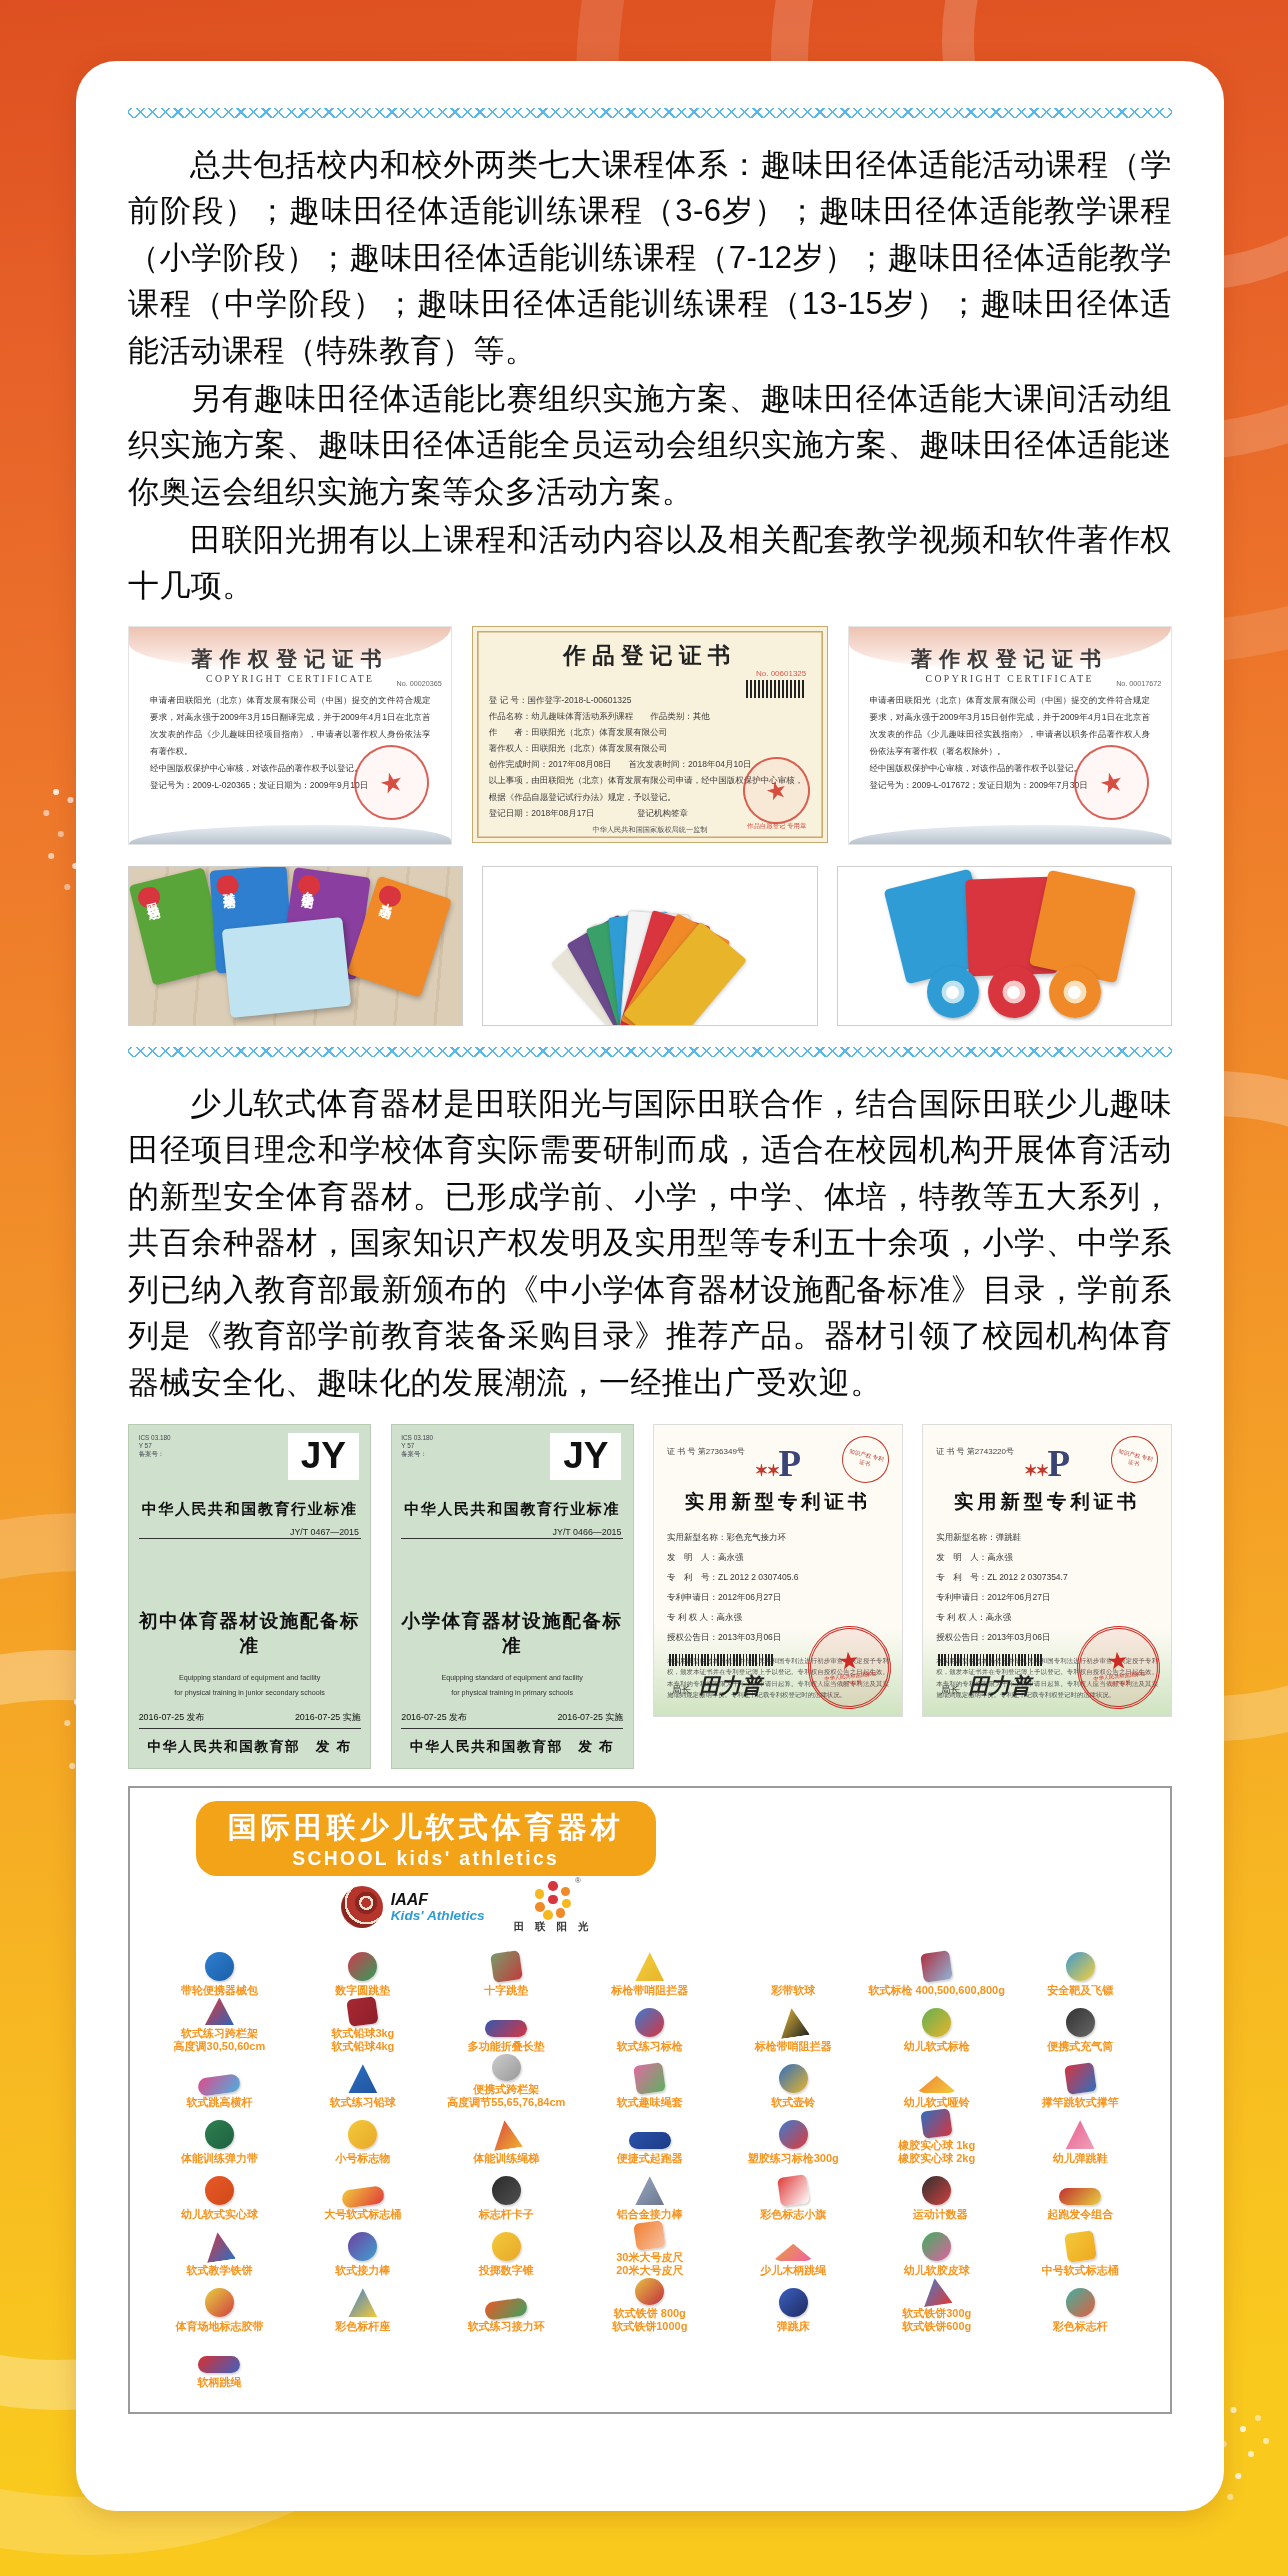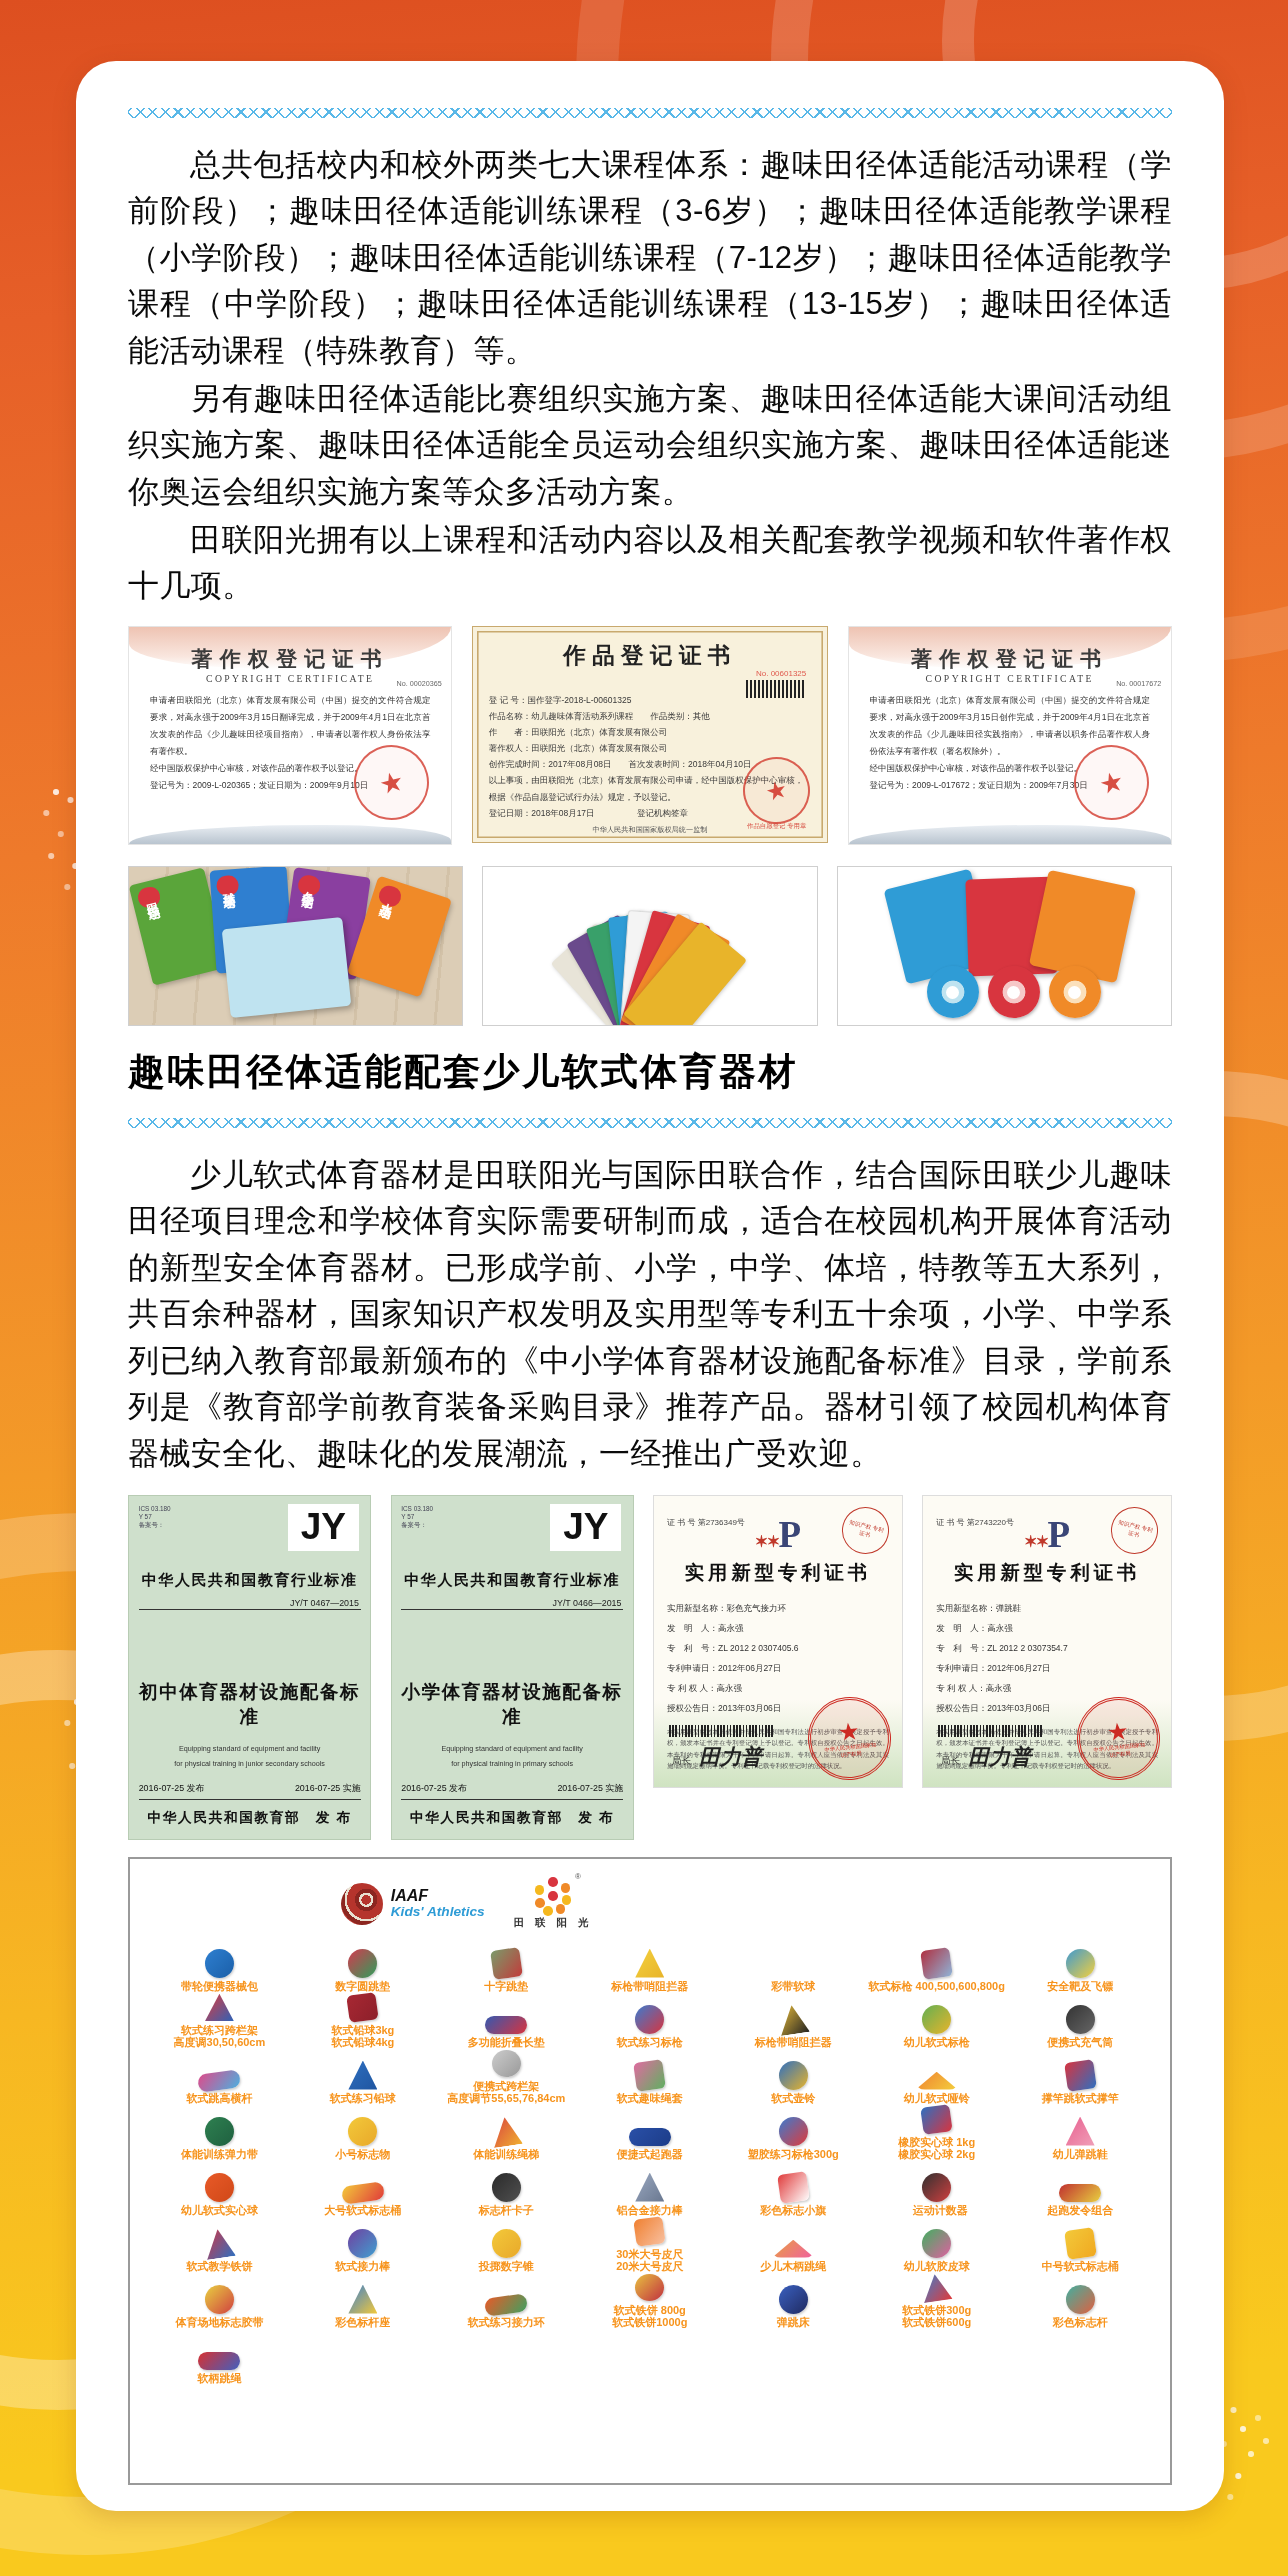--- a/index.html
+++ b/index.html
@@ -253,21 +253,20 @@
       <div class="photo">
         <div class="cdbox" style="background:#2f9cd6;left:56px;transform:rotate(-14deg);"></div>
         <div class="cdbox" style="background:#d8353f;left:129px;transform:rotate(-2deg);"></div>
         <div class="cdbox" style="background:#f08a28;left:200px;transform:rotate(12deg);"></div>
         <div class="cd" style="background:radial-gradient(circle,#bfe3f0 30%,#2f9cd6 32%);left:89px;"></div>
         <div class="cd" style="background:radial-gradient(circle,#f6c8c8 30%,#d8353f 32%);left:150px;"></div>
         <div class="cd" style="background:radial-gradient(circle,#fbe0bb 30%,#f08a28 32%);left:211px;"></div>
       </div>
     </div>
 
-    <h1 class="sec-title">趣味田径体适能配套少儿软式体育器材</h1>
     <div class="divider"></div>
     <p class="para">少儿软式体育器材是田联阳光与国际田联合作，结合国际田联少儿趣味田径项目理念和学校体育实际需要研制而成，适合在校园机构开展体育活动的新型安全体育器材。已形成学前、小学，中学、体培，特教等五大系列，共百余种器材，国家知识产权发明及实用型等专利五十余项，小学、中学系列已纳入教育部最新颁布的《中小学体育器材设施配备标准》目录，学前系列是《教育部学前教育装备采购目录》推荐产品。器材引领了校园机构体育器械安全化、趣味化的发展潮流，一经推出广受欢迎。</p>
 
     <div class="docrow">
       <div class="std">
         <div class="std-tiny" style="white-space:pre-line;">ICS 03.180
 Y 57
 备案号：</div>
         <div class="jy-box">JY</div>
         <div class="std-header">中华人民共和国教育行业标准</div>
@@ -348,20 +347,24 @@
           <span>局长</span><b>田力普</b>
         </div>
         <div class="pat-seal">
           <span class="star">★</span>
           <span class="stxt">中华人民共和国国家知识产权局</span>
         </div>
       </div>
     </div>
 
     <div class="catalog">
+      <div class="cat-banner">
+        <div class="cat-banner-title">国际田联少儿软式体育器材</div>
+        <div class="cat-banner-sub">SCHOOL  kids'  athletics</div>
+      </div>
       <div class="cat-logos">
         <div class="iaaf">
           <div class="iaaf-disc"></div>
           <div>
             <div class="iaaf-name">IAAF</div>
             <div class="iaaf-sub">Kids' Athletics</div>
           </div>
         </div>
         <div class="sunlogo">
           <div class="sun-dots">

